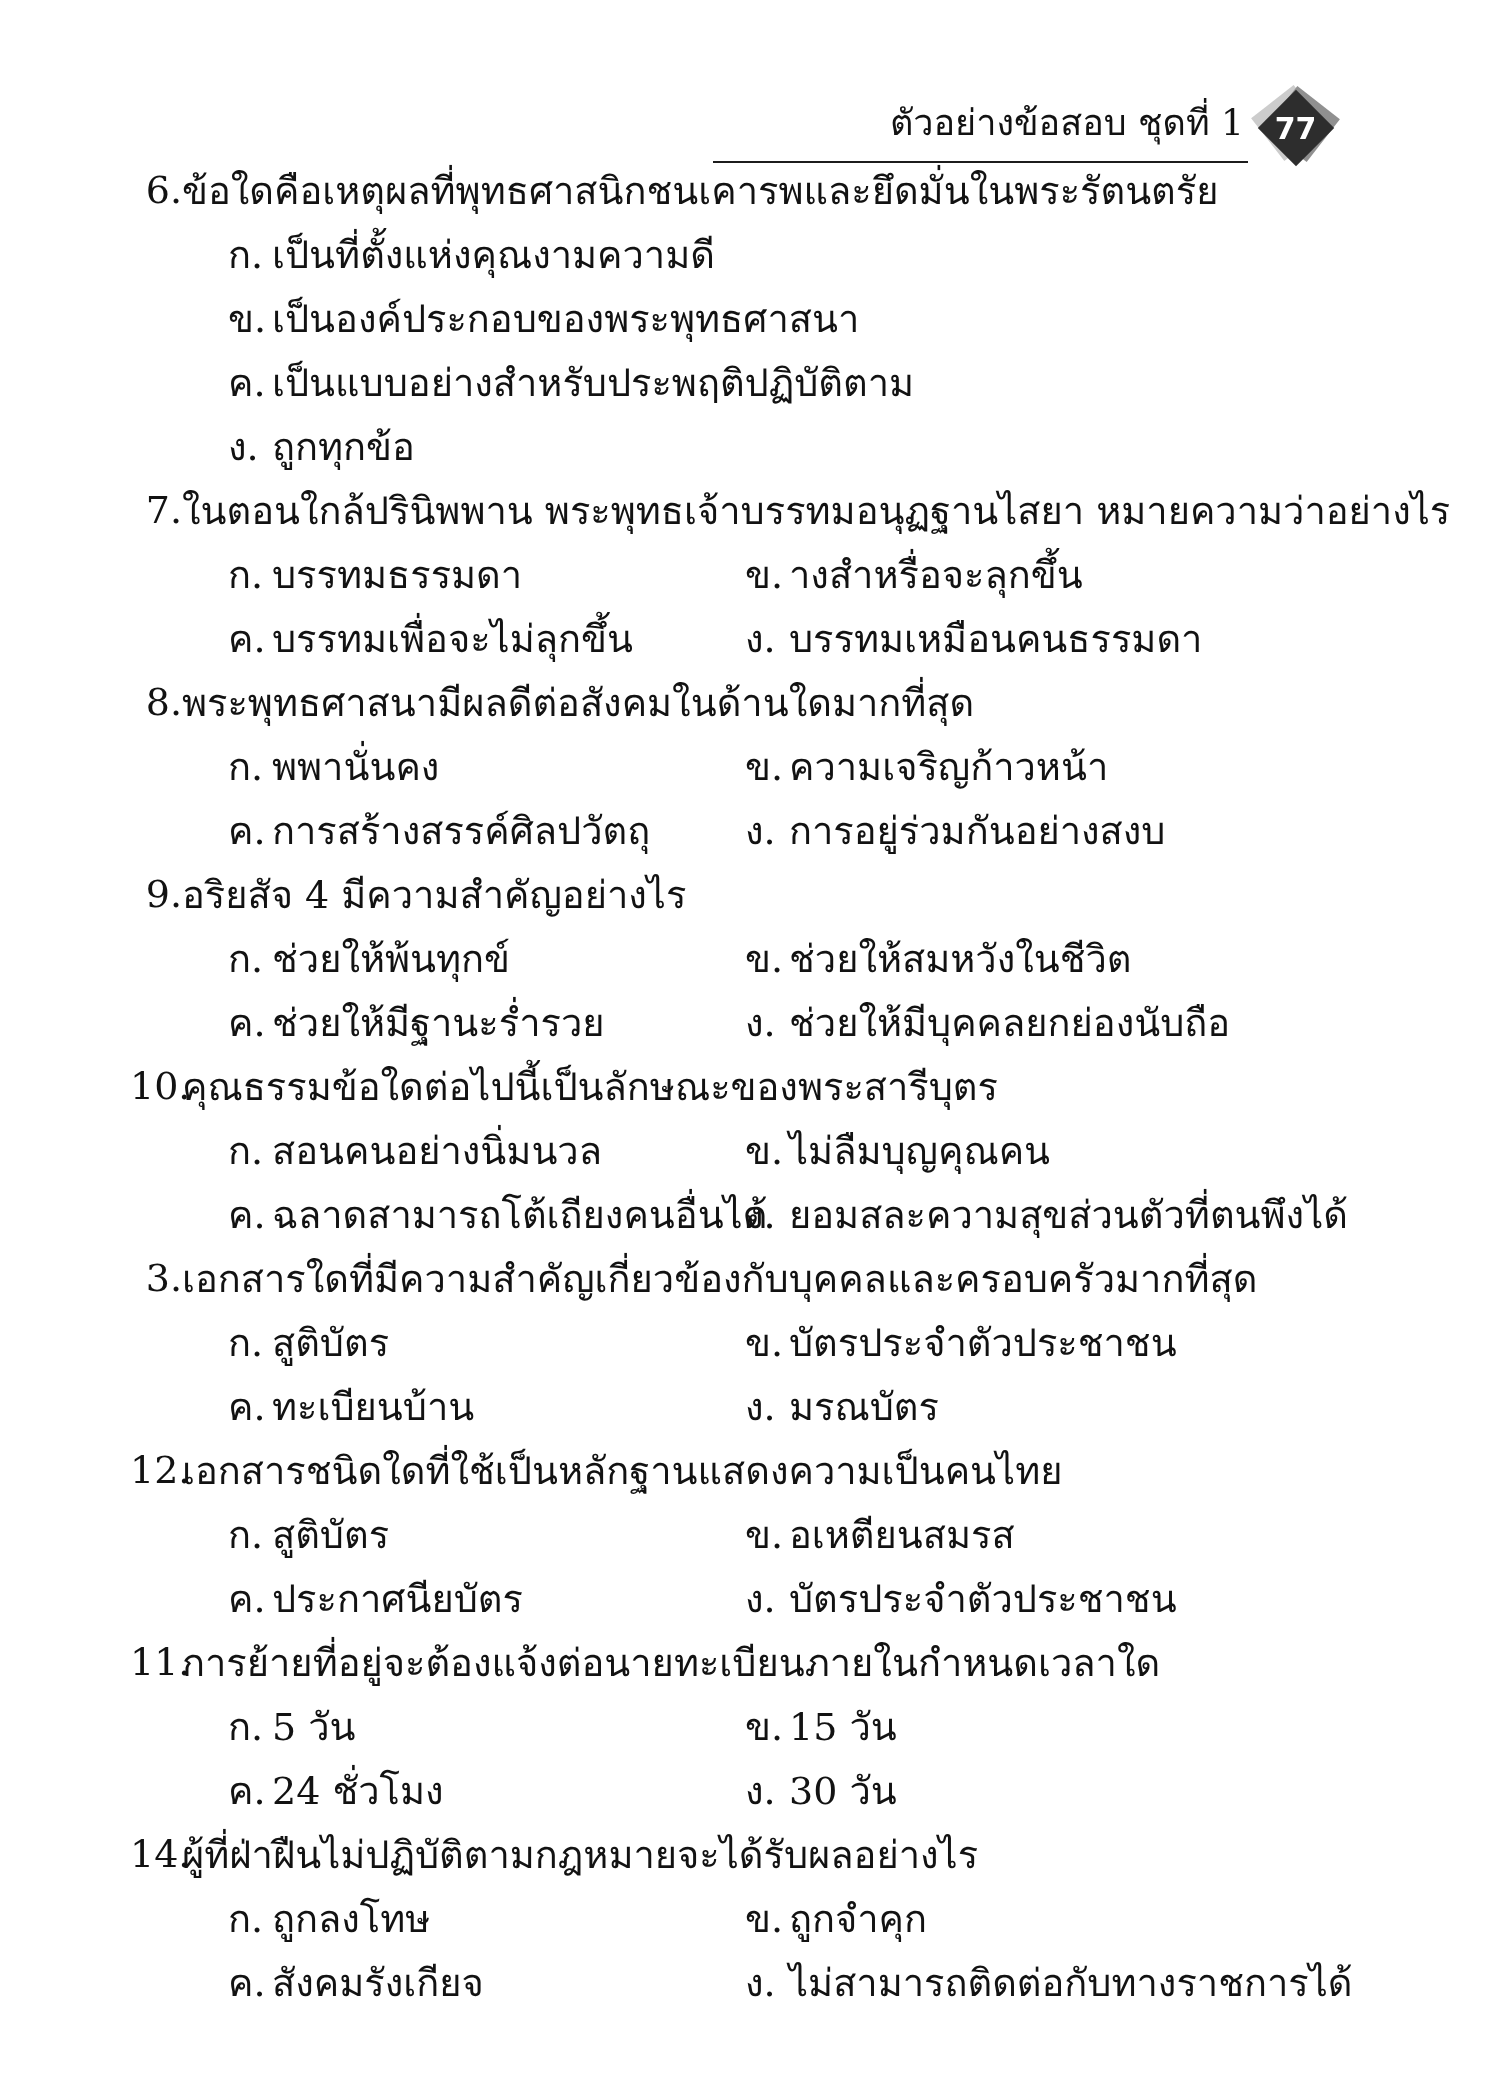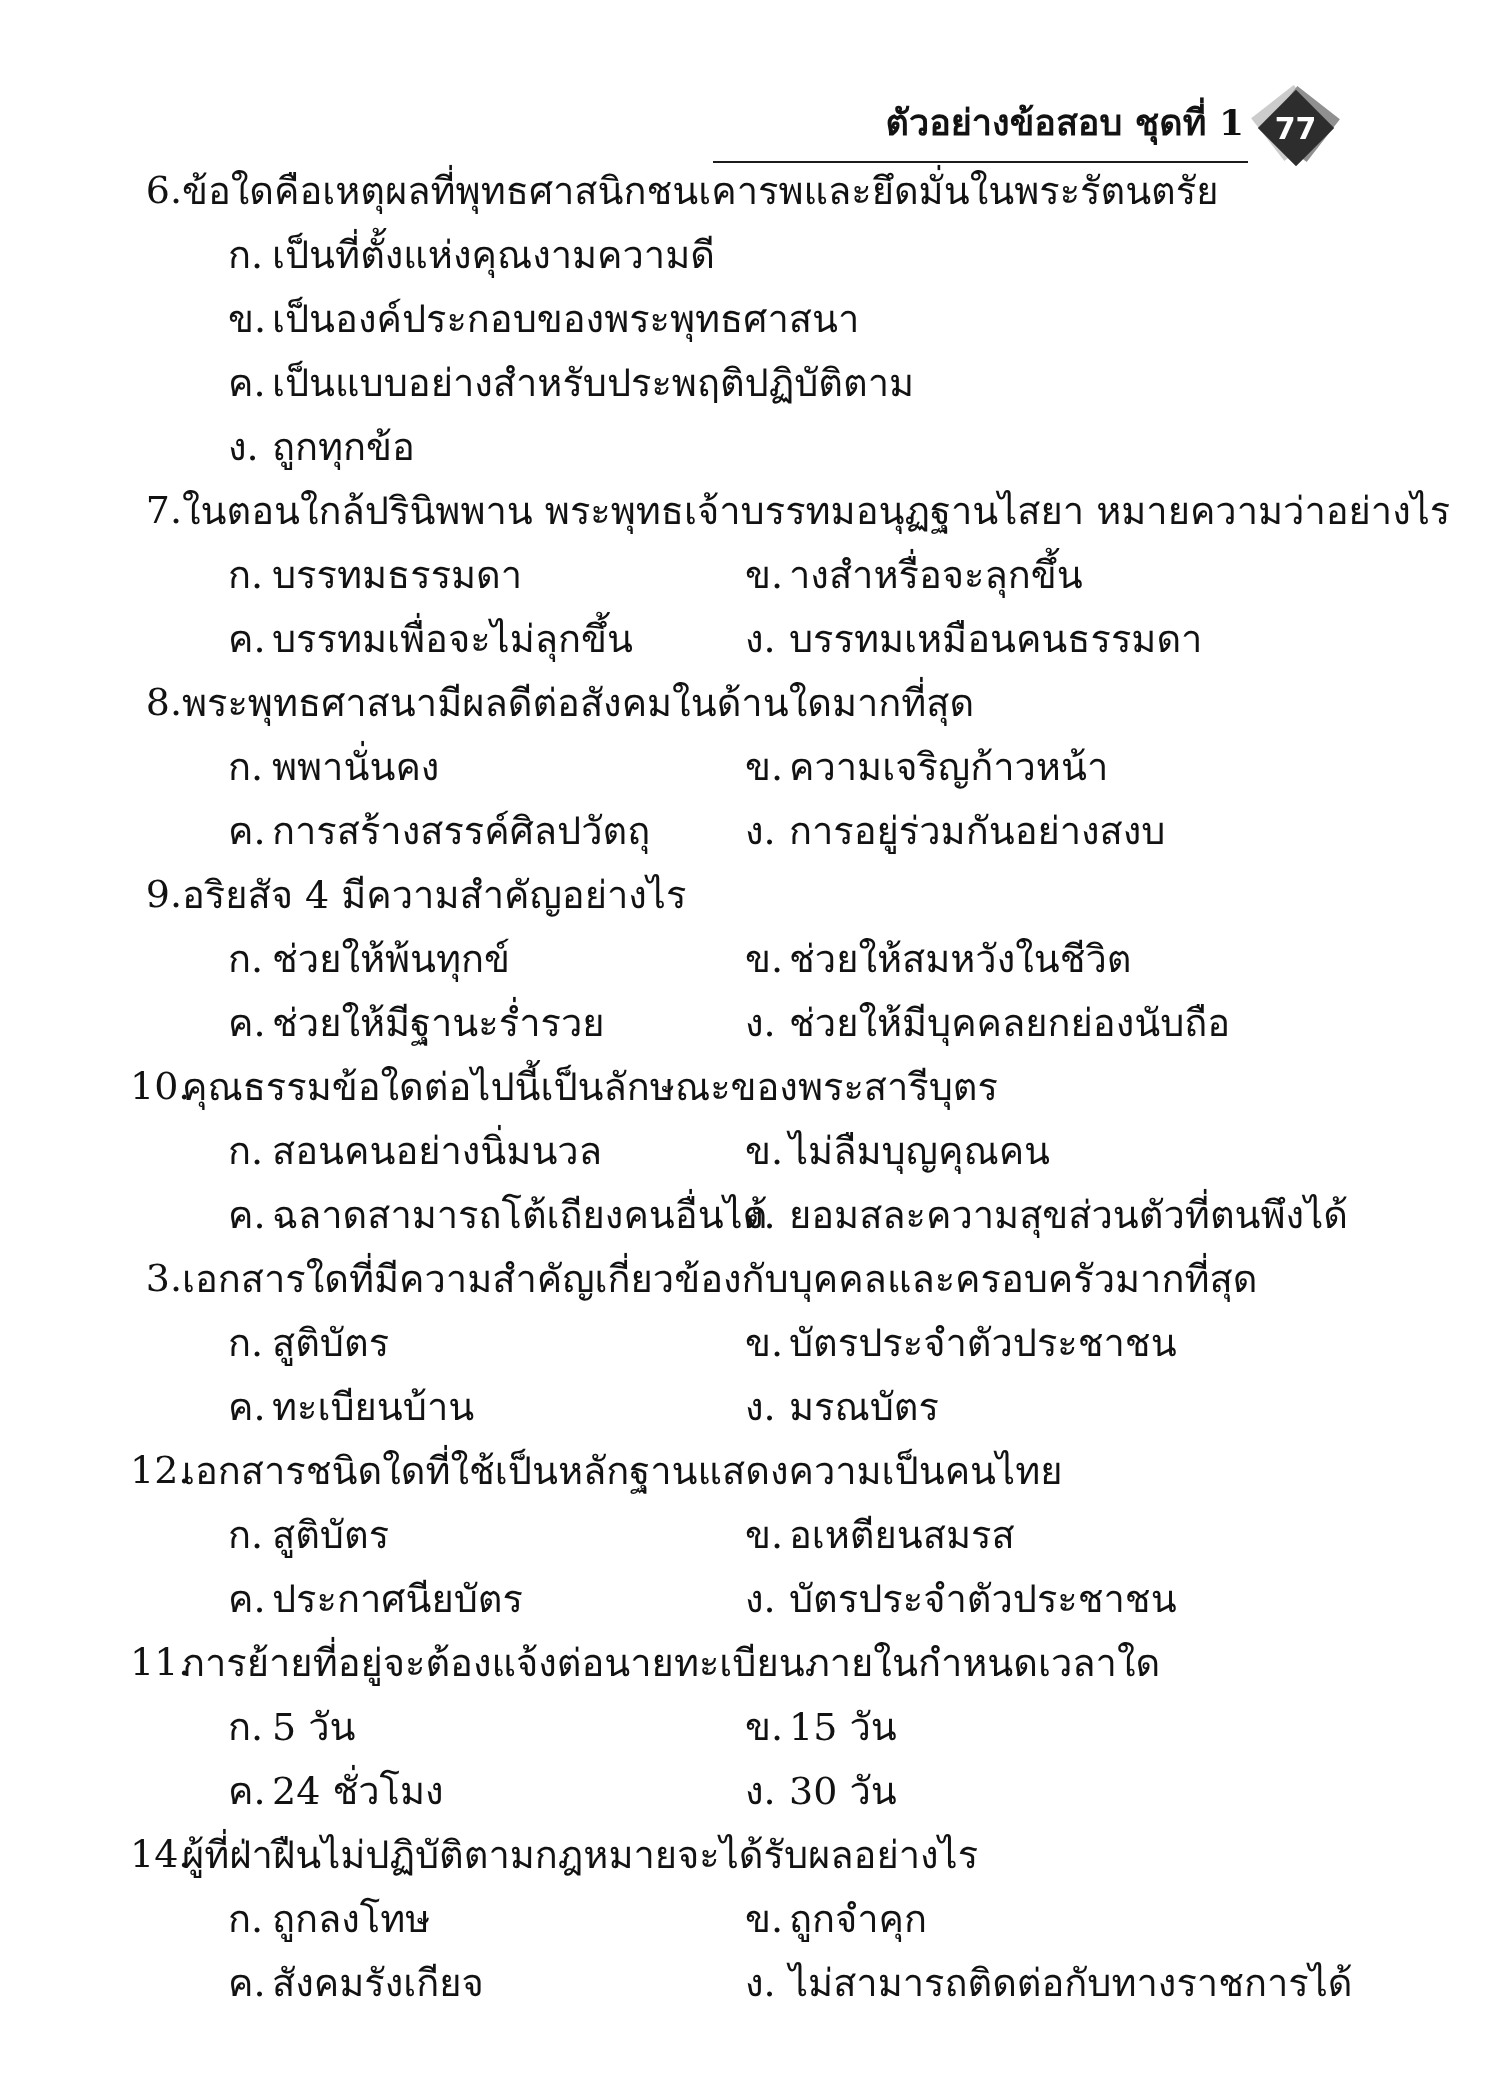--- a/index.html
+++ b/index.html
@@ -10,21 +10,21 @@
     font-family:"DejaVu Serif", serif;
     position:relative;
     overflow:hidden;
   }
   .header {
     position:absolute;
     top:94px; left:713px; width:535px;
   }
   .header-title {
     font-size:36px;
-    font-weight:bold;
+    font-weight:normal;
     text-align:right;
     padding-bottom:10px;
     padding-right:4px;
     border-bottom:2px solid #1c1c1c;
     white-space:nowrap;
   }
   .badge {
     position:absolute;
     left:1254px; top:86px;
     width:84px; height:84px;

